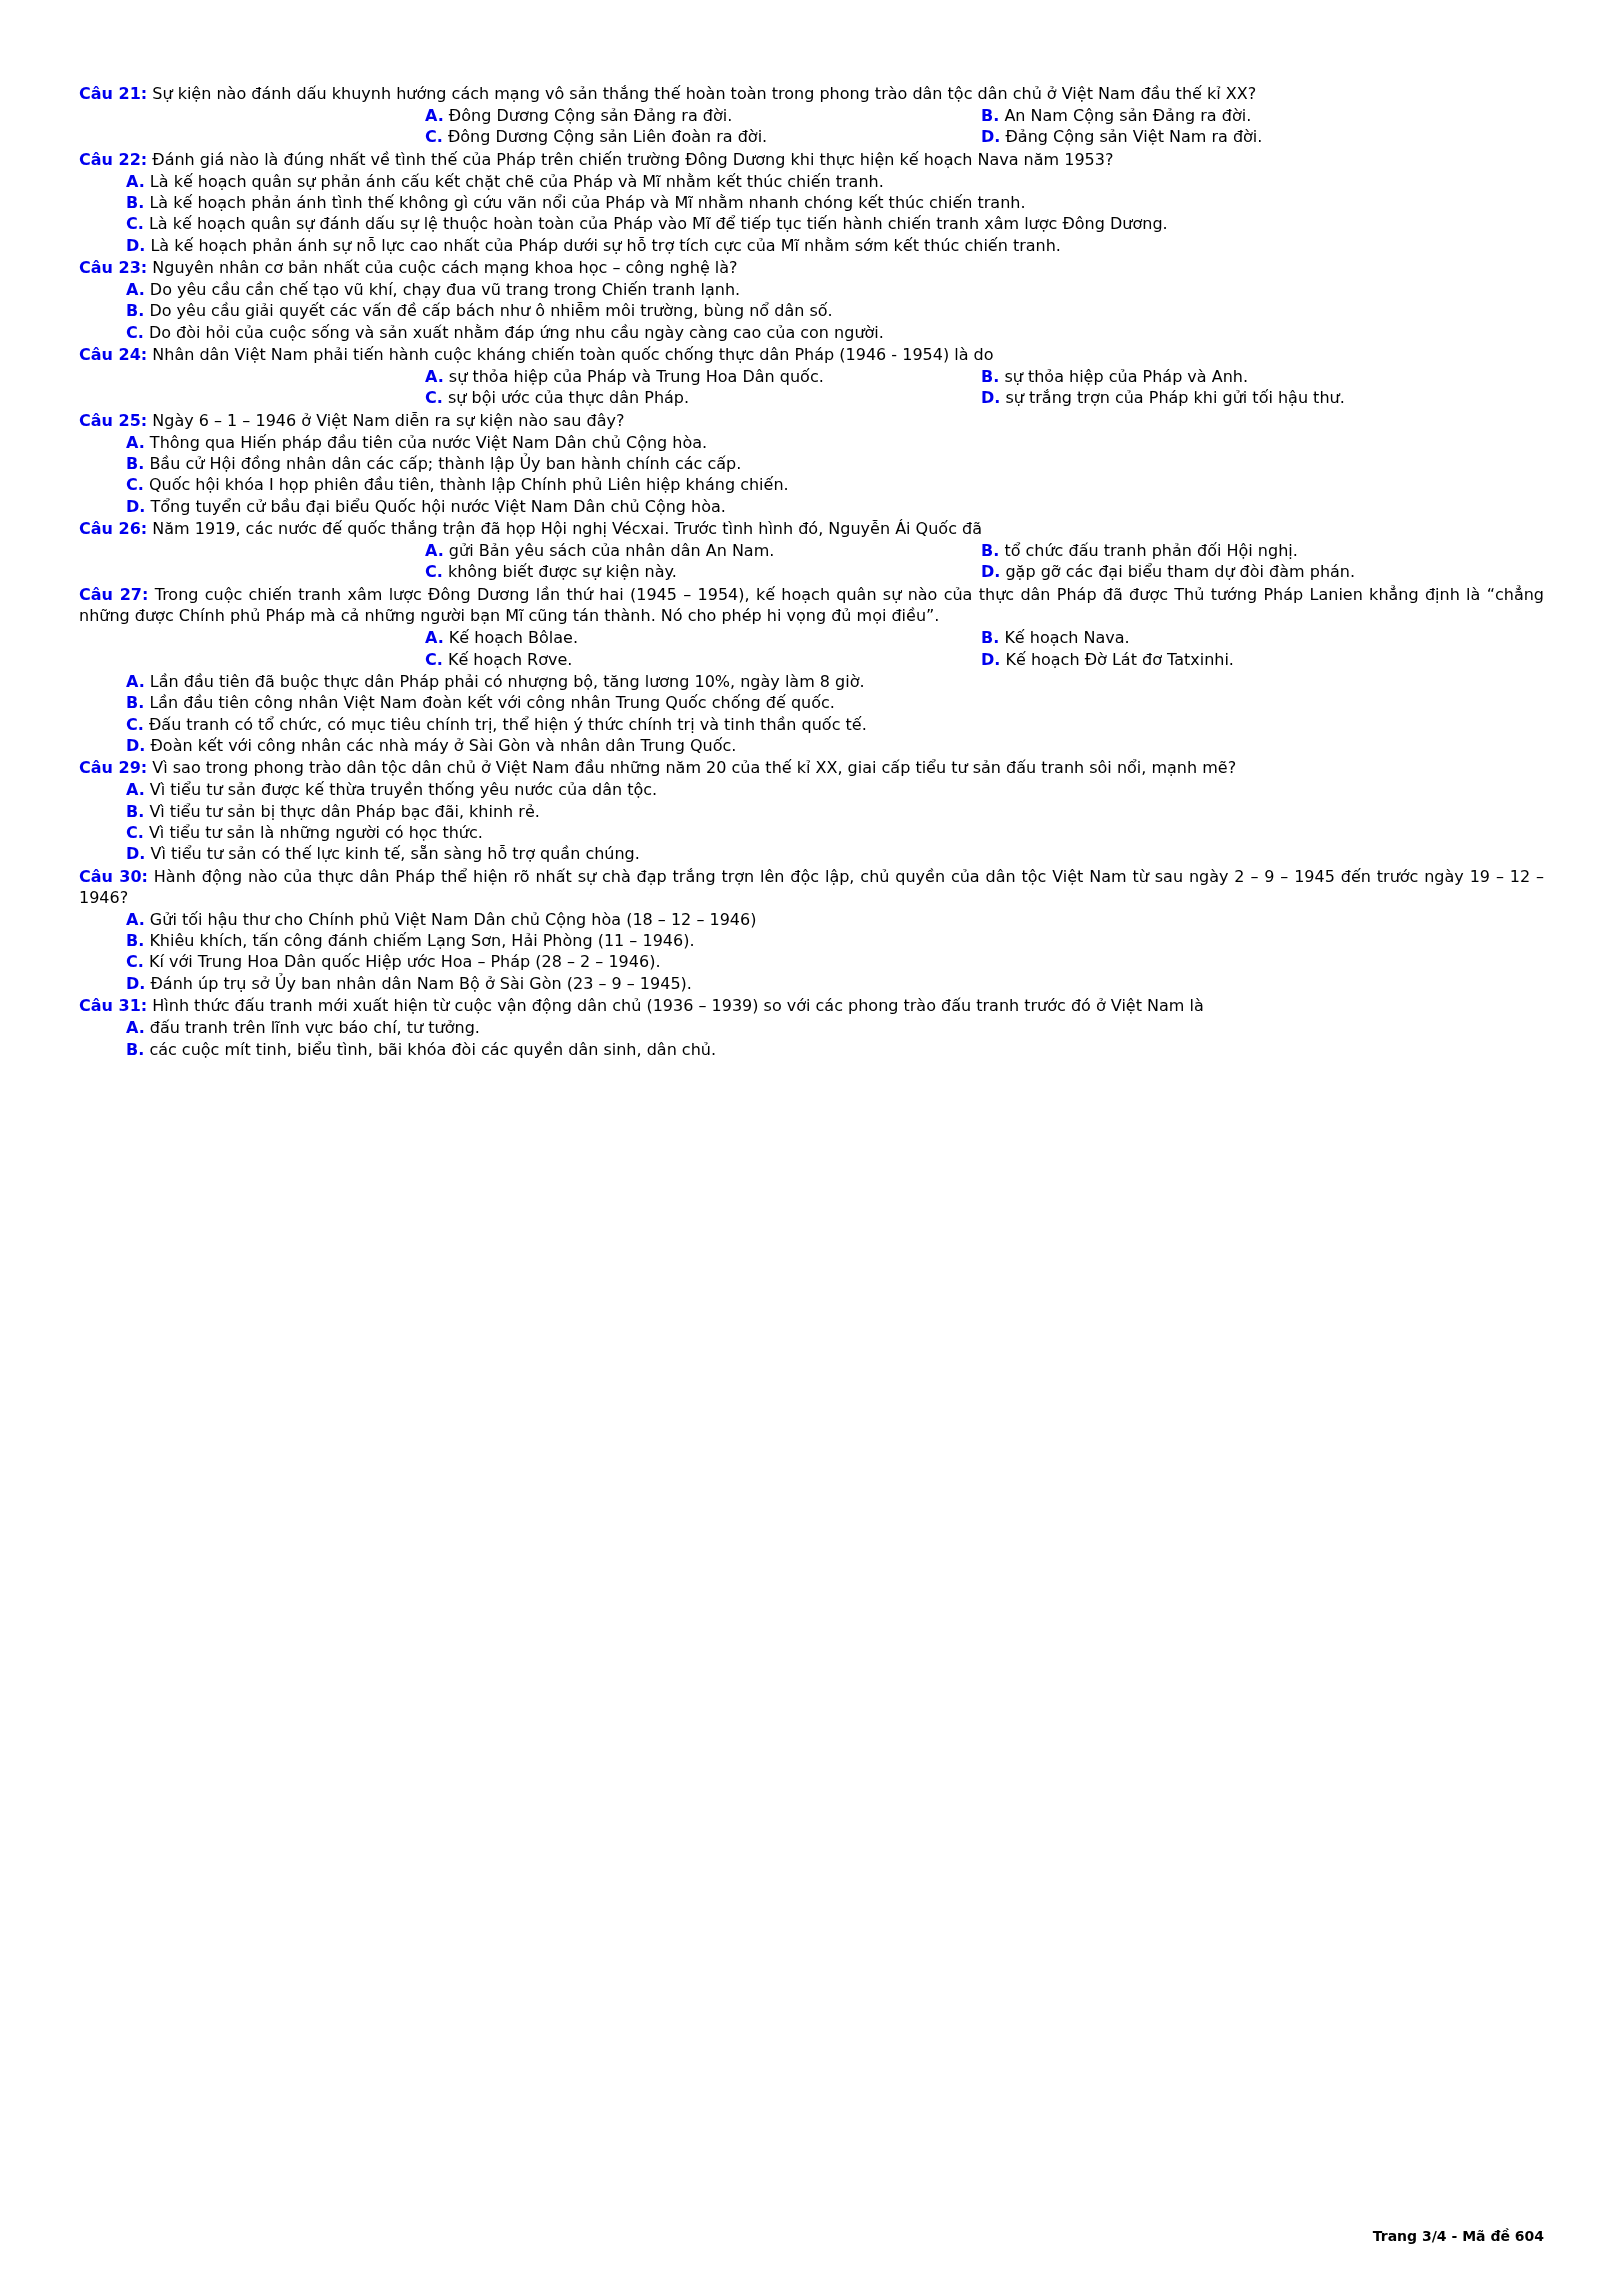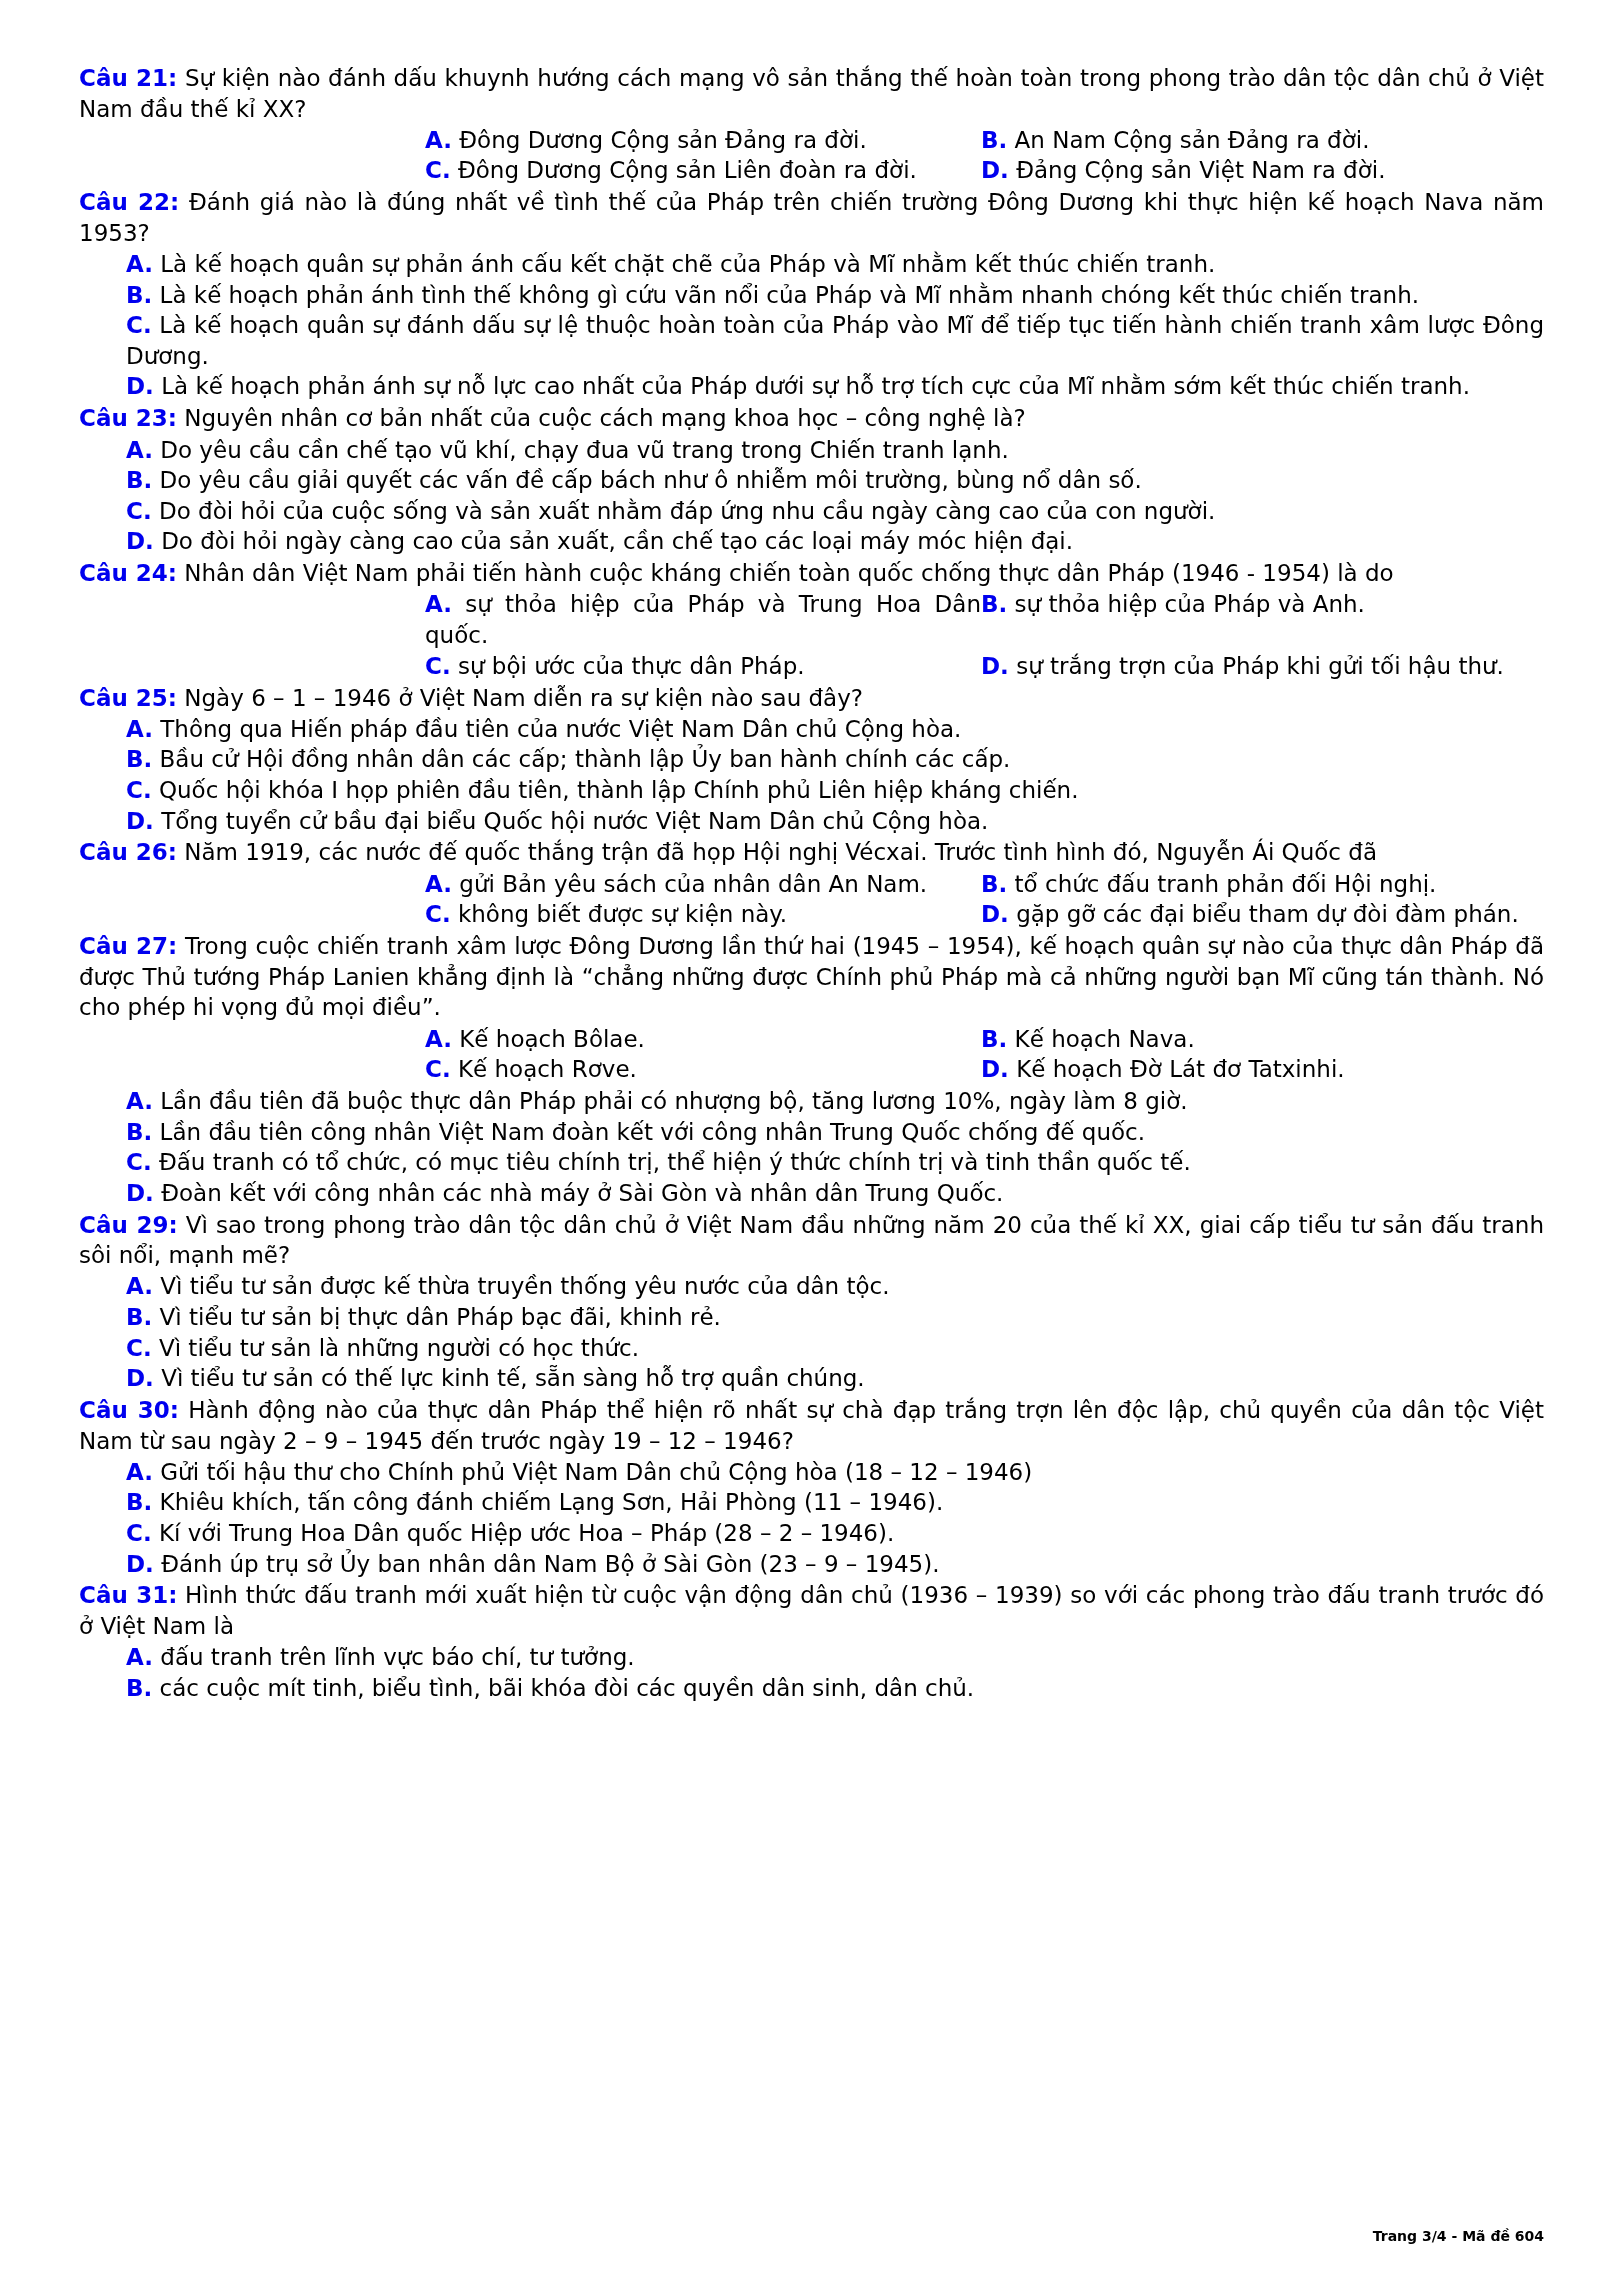--- a/index.html
+++ b/index.html
@@ -12,24 +12,25 @@
   }
   .page {
     width: 1623px;
     height: 2295px;
     box-sizing: border-box;
     padding: 63px 79px 39px 79px;
     position: relative;
     background: #ffffff;
   }
   .doc {
-    font-size: 23px;
+    font-size: 16px;
     line-height: 1.33;
     color: #000000;
     text-align: justify;
+    margin-top: 20px;
   }
   .q {
     margin-bottom: 1.3px;
   }
   .q-stem {
     text-indent: 0;
     margin-bottom: 0.7px;
   }
   .q-label {
     color: #0000ee;
@@ -82,21 +83,20 @@
         <div class="opt"><span class="opt-letter">A.</span> <span>Là kế hoạch quân sự phản ánh cấu kết chặt chẽ của Pháp và Mĩ nhằm kết thúc chiến tranh.</span></div>
         <div class="opt"><span class="opt-letter">B.</span> <span>Là kế hoạch phản ánh tình thế không gì cứu vãn nổi của Pháp và Mĩ nhằm nhanh chóng kết thúc chiến tranh.</span></div>
         <div class="opt"><span class="opt-letter">C.</span> <span>Là kế hoạch quân sự đánh dấu sự lệ thuộc hoàn toàn của Pháp vào Mĩ để tiếp tục tiến hành chiến tranh xâm lược Đông Dương.</span></div>
         <div class="opt"><span class="opt-letter">D.</span> <span>Là kế hoạch phản ánh sự nỗ lực cao nhất của Pháp dưới sự hỗ trợ tích cực của Mĩ nhằm sớm kết thúc chiến tranh.</span></div>
       </div>
       <div class="q">
         <div class="q-stem"><span class="q-label">Câu 23:</span> <span>Nguyên nhân cơ bản nhất của cuộc cách mạng khoa học – công nghệ là?</span></div>
         <div class="opt"><span class="opt-letter">A.</span> <span>Do yêu cầu cần chế tạo vũ khí, chạy đua vũ trang trong Chiến tranh lạnh.</span></div>
         <div class="opt"><span class="opt-letter">B.</span> <span>Do yêu cầu giải quyết các vấn đề cấp bách như ô nhiễm môi trường, bùng nổ dân số.</span></div>
         <div class="opt"><span class="opt-letter">C.</span> <span>Do đòi hỏi của cuộc sống và sản xuất nhằm đáp ứng nhu cầu ngày càng cao của con người.</span></div>
-        <div class="opt"><span class="opt-letter">D.</span> <span>Do đòi hỏi ngày càng cao của sản xuất, cần chế tạo các loại máy móc hiện đại.</span></div>
       </div>
       <div class="q">
         <div class="q-stem"><span class="q-label">Câu 24:</span> <span>Nhân dân Việt Nam phải tiến hành cuộc kháng chiến toàn quốc chống thực dân Pháp (1946 - 1954) là do</span></div>
         <div class="opt-row">
           <div class="col col-a"><span class="opt-letter">A.</span> <span>sự thỏa hiệp của Pháp và Trung Hoa Dân quốc.</span></div>
           <div class="col col-b"><span class="opt-letter">B.</span> <span>sự thỏa hiệp của Pháp và Anh.</span></div>
         </div>
         <div class="opt-row">
           <div class="col col-a"><span class="opt-letter">C.</span> <span>sự bội ước của thực dân Pháp.</span></div>
           <div class="col col-b"><span class="opt-letter">D.</span> <span>sự trắng trợn của Pháp khi gửi tối hậu thư.</span></div>

